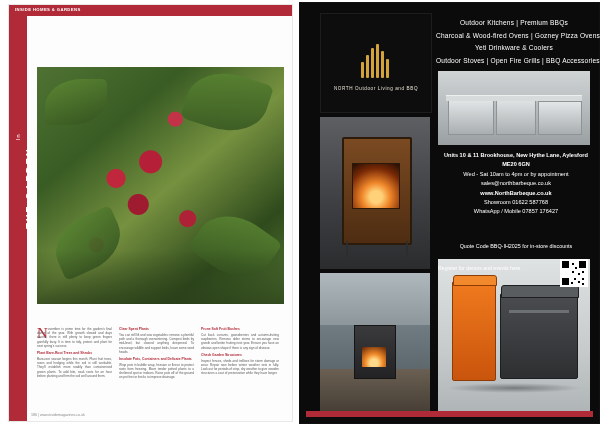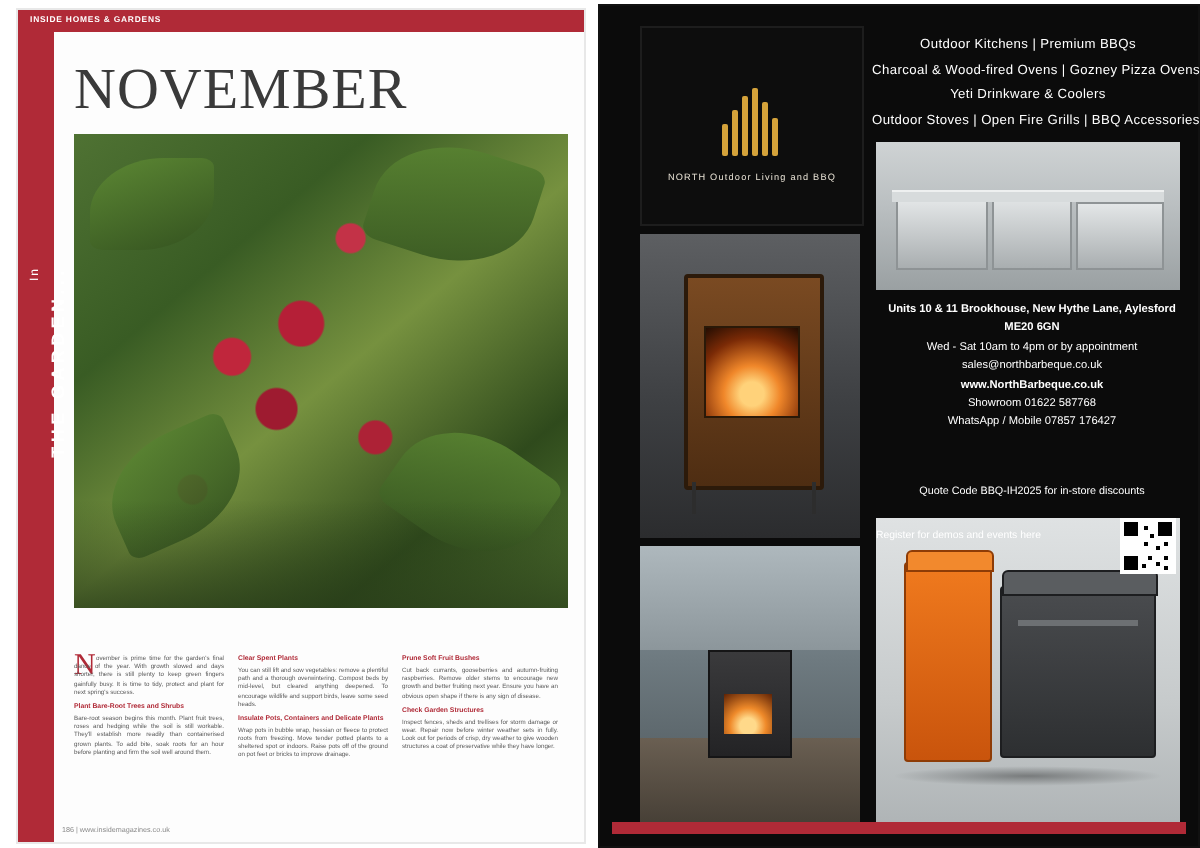--- a/index.html
+++ b/index.html
@@ -222,21 +222,20 @@
 
       <div class="top-bar">
         <div class="kicker">INSIDE HOMES &amp; GARDENS</div>
       </div>
 
       <div class="side-tab">
         <div class="vert">THE GARDEN...</div>
         <div class="vert-small">In</div>
       </div>
 
-      <div class="headline">NOVEMBER</div>
 
       <div class="hero">
         <div class="leaf" style="left:8px;top:12px;width:62px;height:46px;"></div>
         <div class="leaf" style="left:150px;top:6px;width:80px;height:58px;transform:rotate(18deg);"></div>
         <div class="leaf" style="left:16px;top:150px;width:70px;height:52px;transform:rotate(-24deg);"></div>
         <div class="leaf" style="left:160px;top:150px;width:76px;height:58px;transform:rotate(35deg);"></div>
         <div class="blur-bottom"></div>
       </div>
 
       <div class="drop-cap">N</div>

